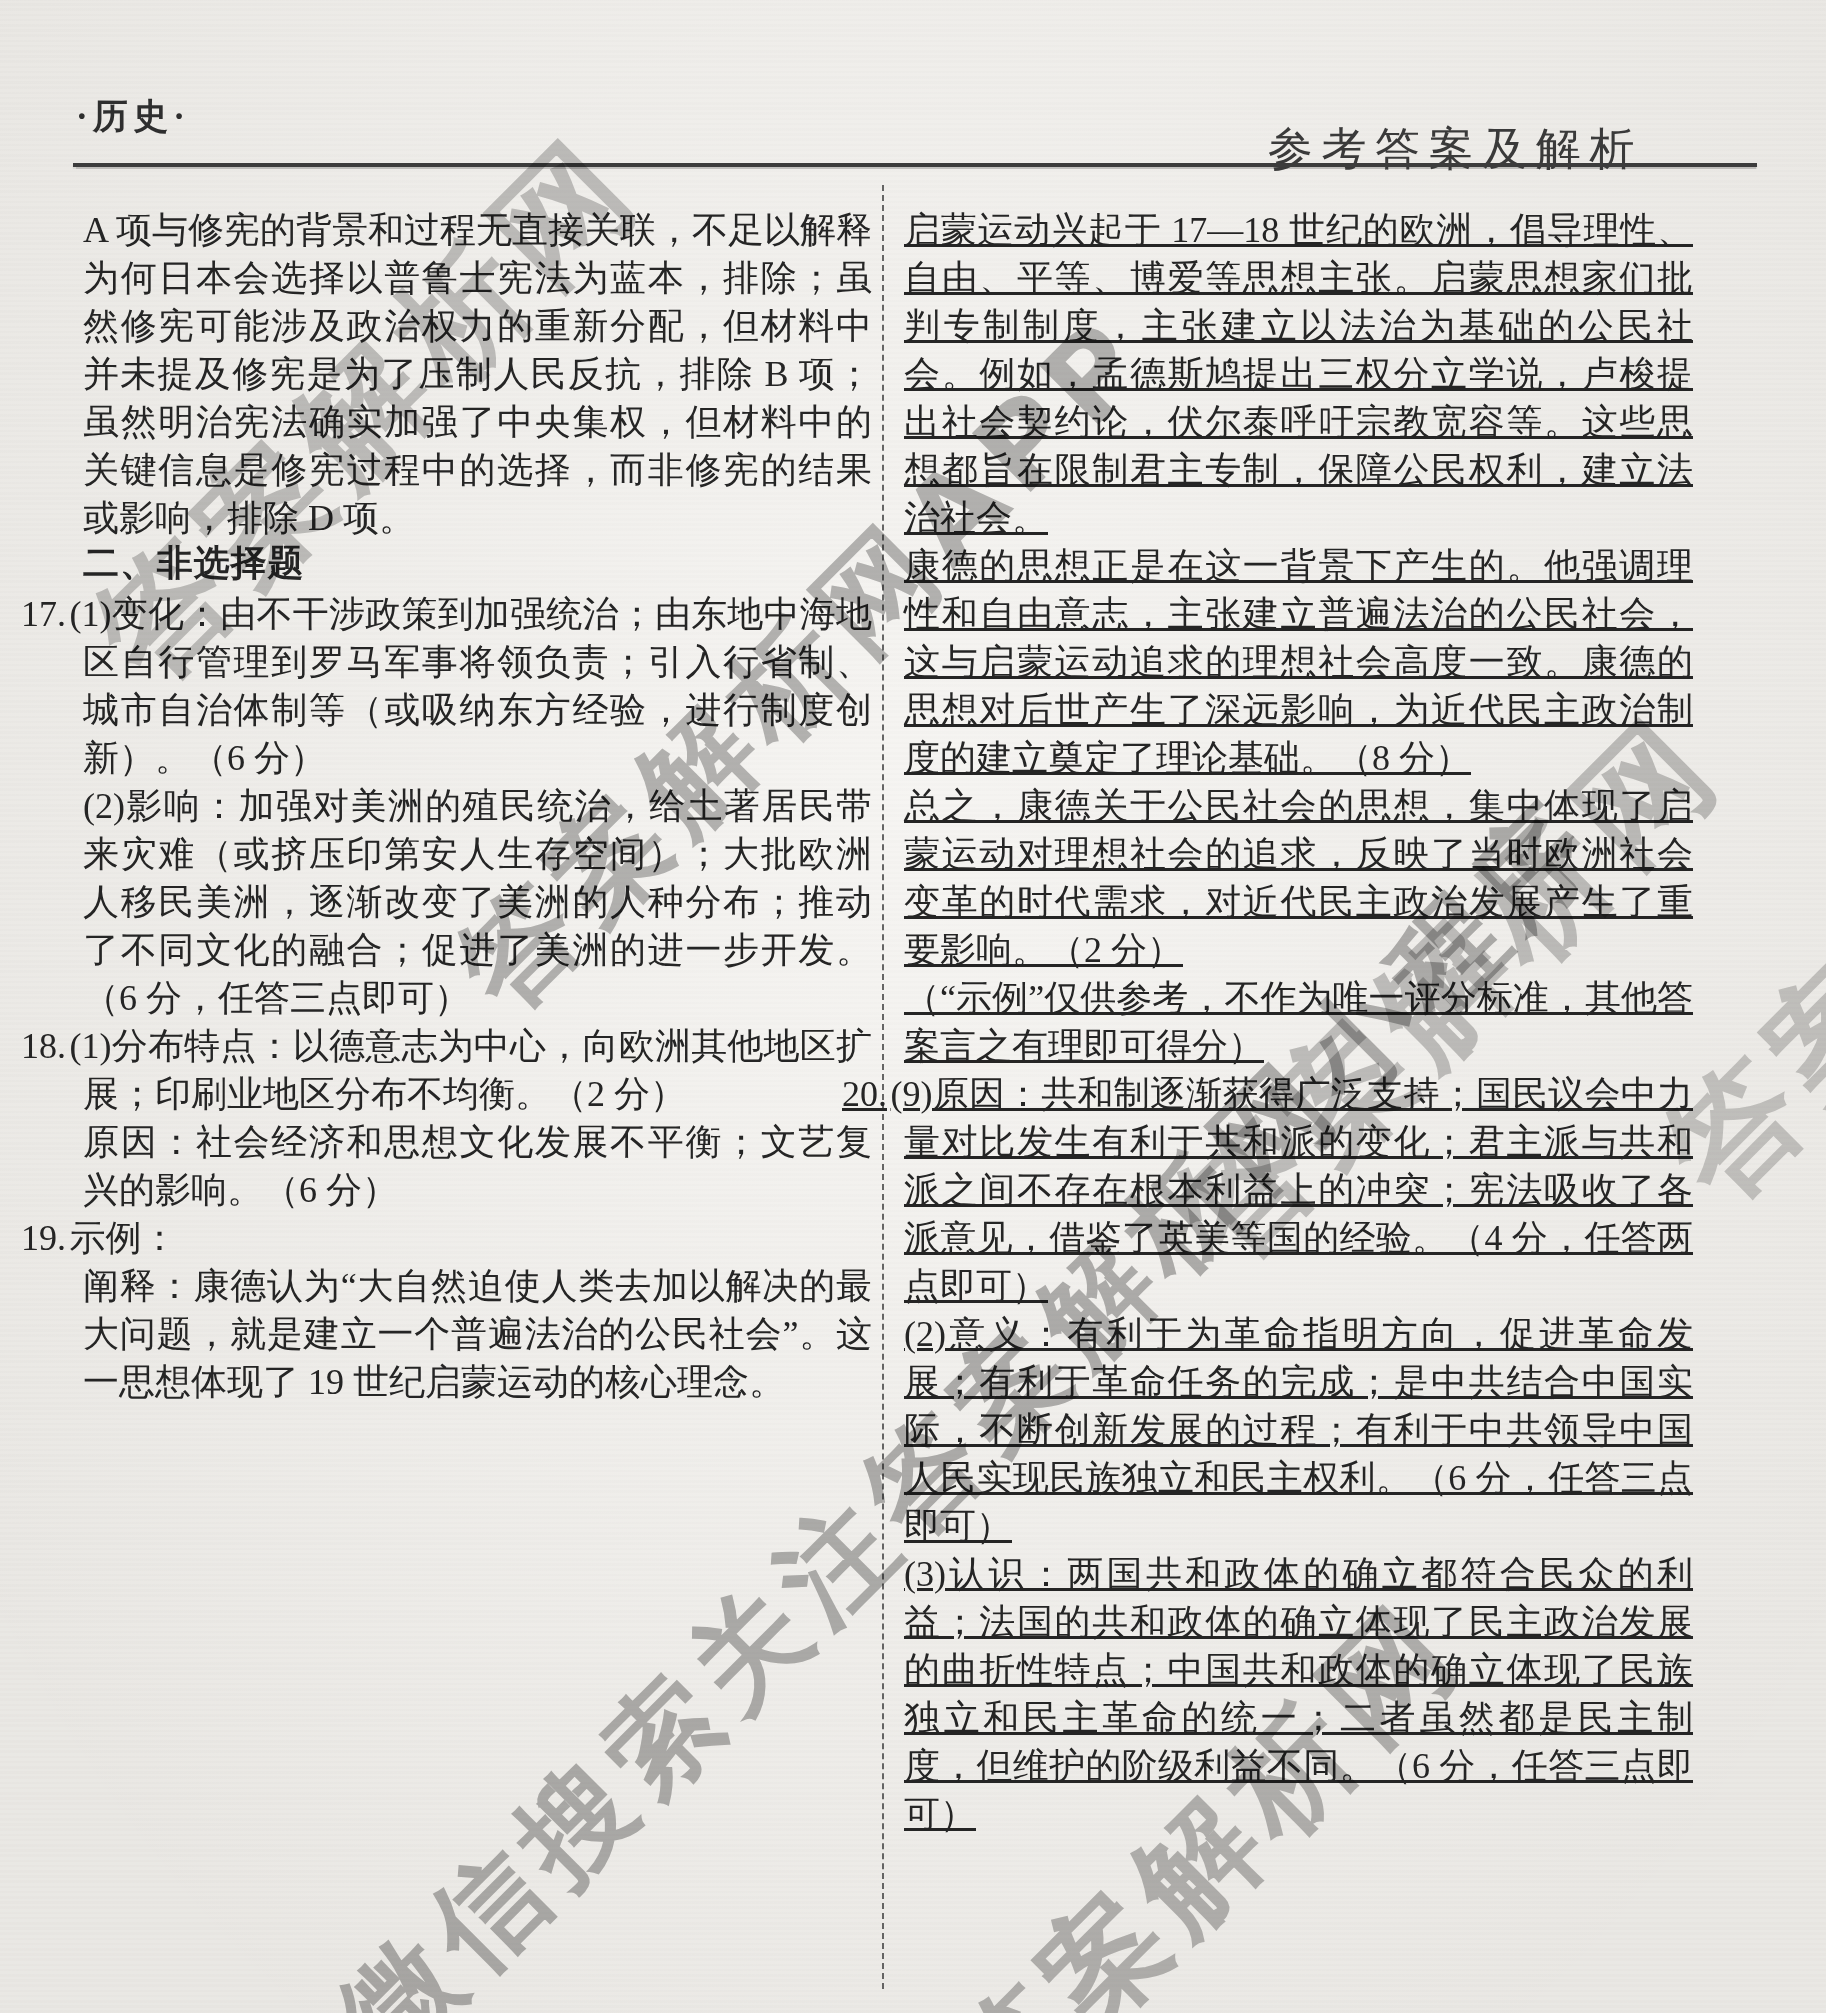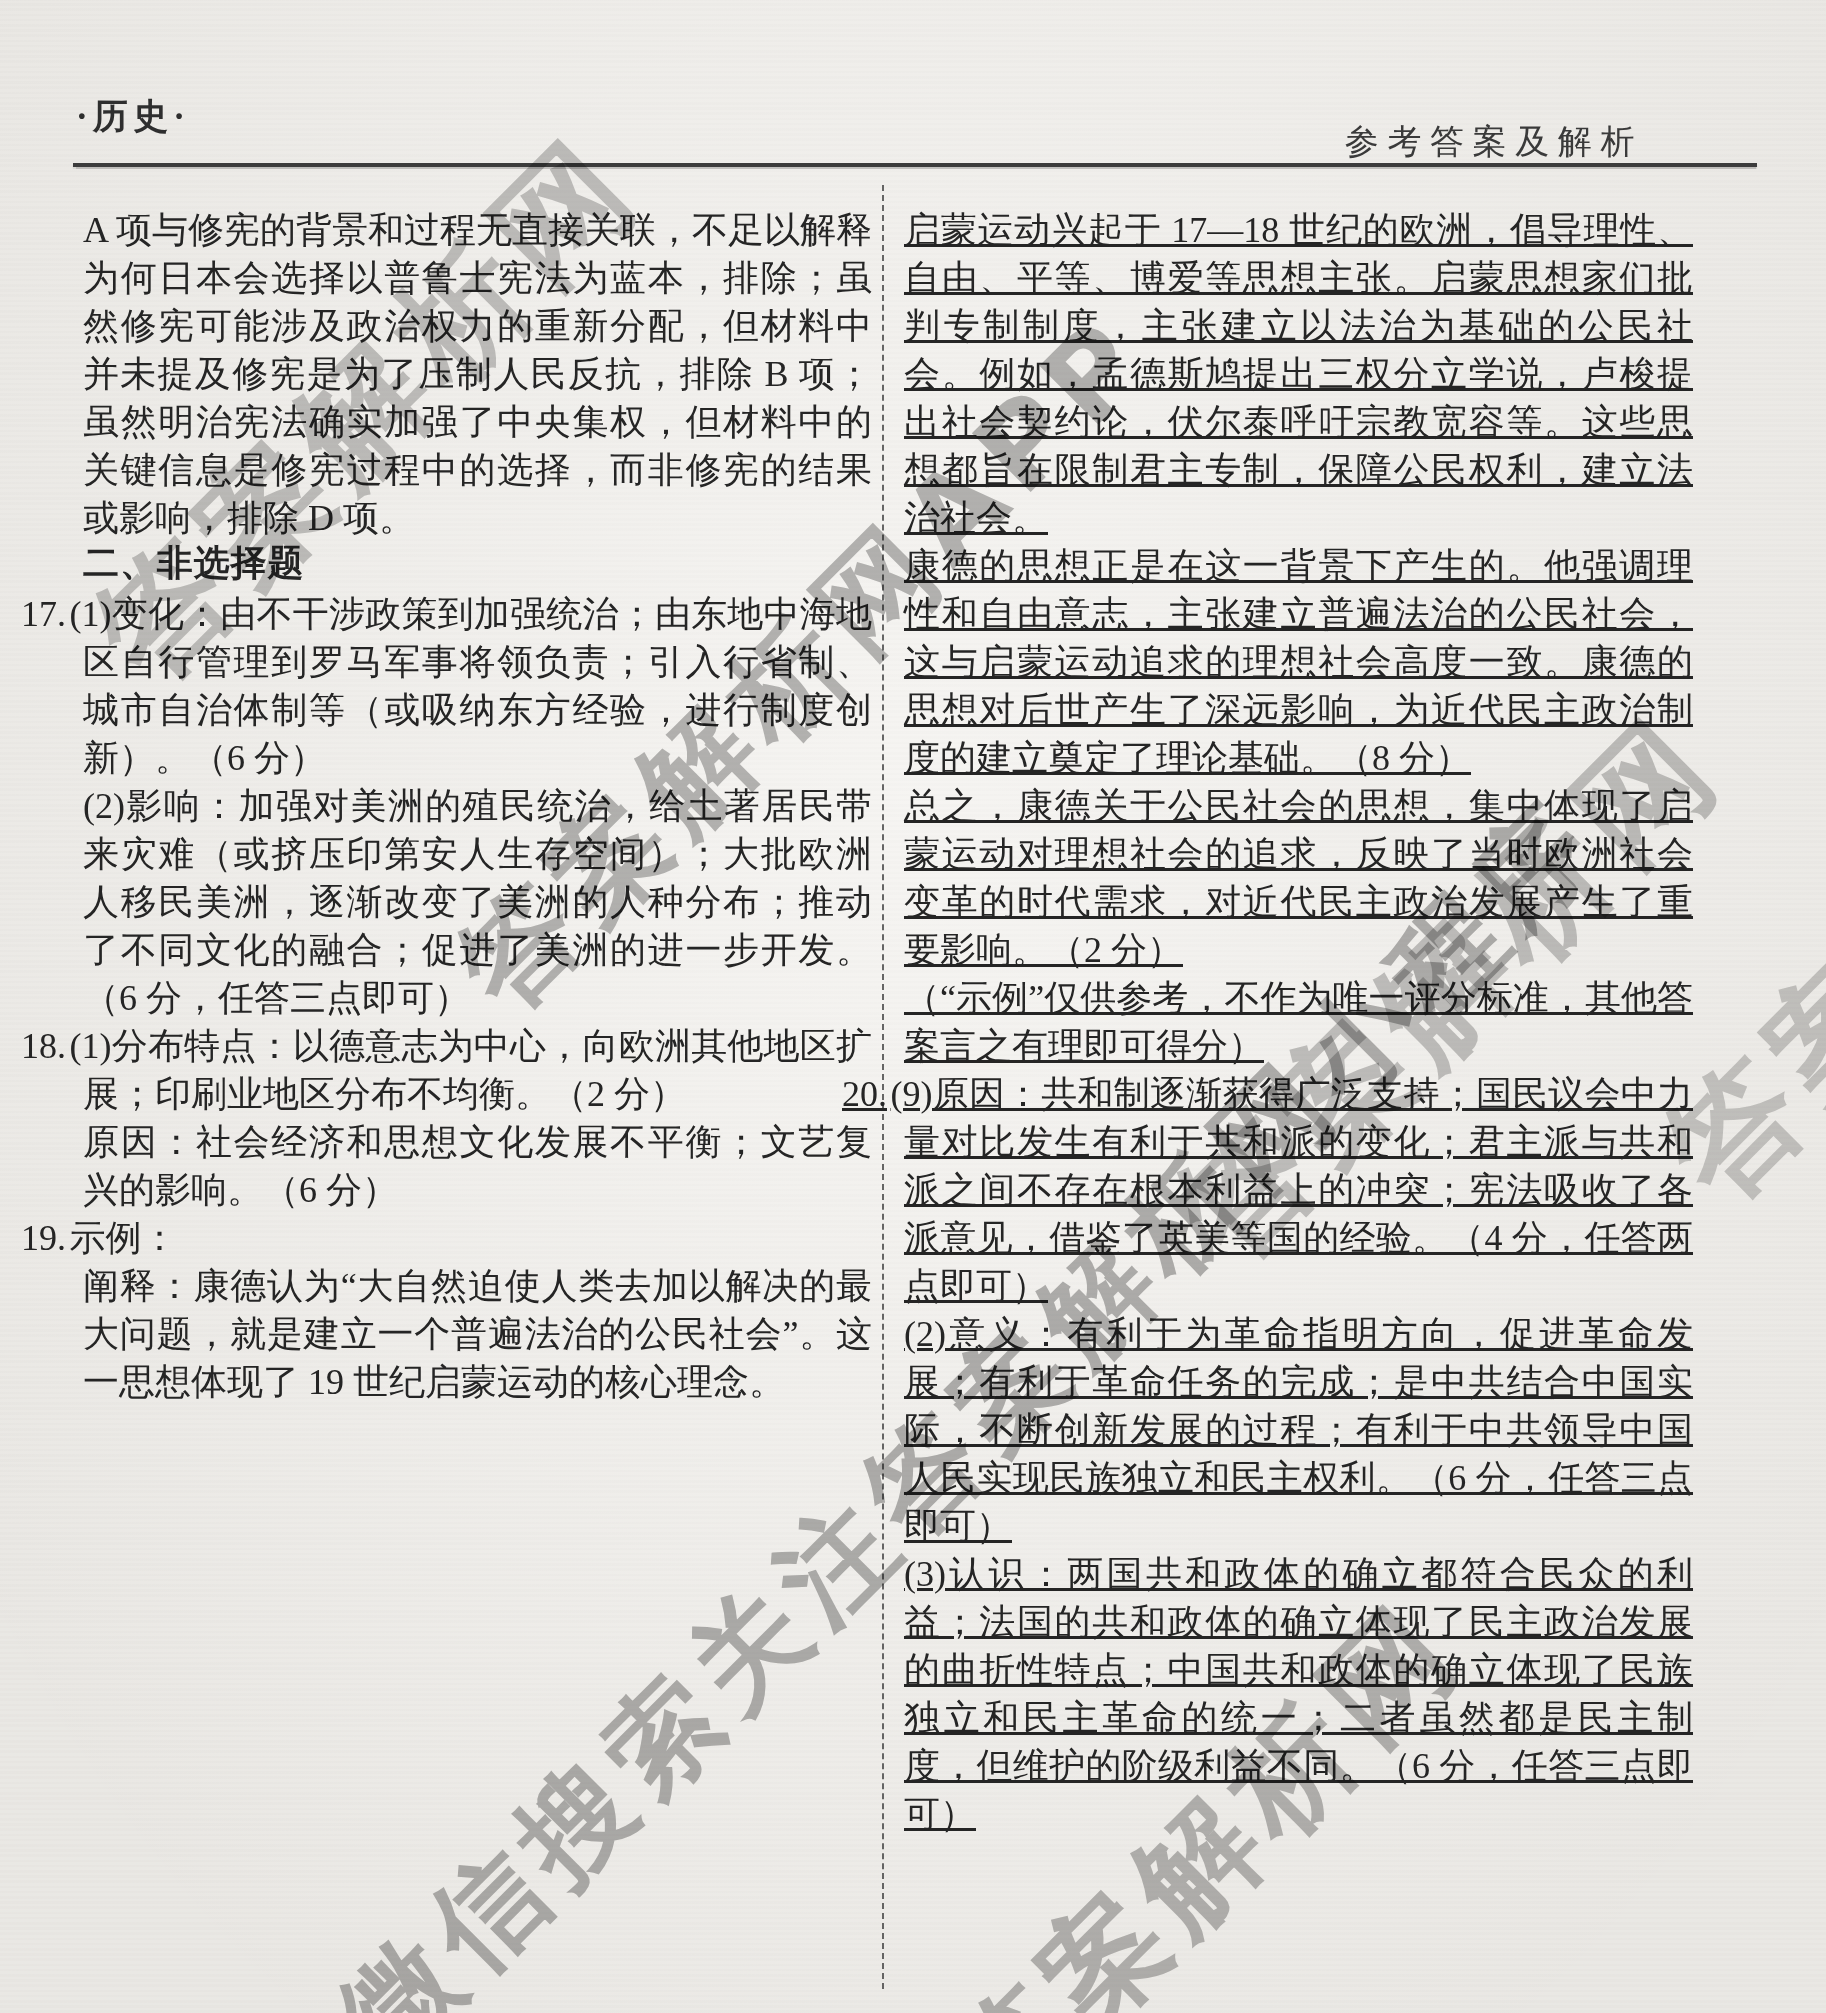--- a/index.html
+++ b/index.html
@@ -15,21 +15,21 @@
       repeating-linear-gradient(0deg, rgba(0,0,0,0.012) 0 2.6px, rgba(255,255,255,0.012) 2.6px 5.2px),
       #f1efeb;
   }
   
   .hdr-left{
     position:absolute;left:76px;top:93px;
     font-size:35px;font-weight:700;letter-spacing:5.2px;color:#2e2e2e;
   }
   .hdr-right{
     position:absolute;right:183px;top:119px;
-    font-size:34px;letter-spacing:8.6px;color:#3a3a3a;
+    font-size:45px;letter-spacing:8.6px;color:#3a3a3a;
   }
   .rule{
     position:absolute;left:73px;top:163px;width:1684px;height:4.3px;
     background:#3c3c3c;box-shadow:0 1.7px 0.9px rgba(60,60,60,.25);
   }
   
   .divider{
     position:absolute;left:882px;top:185px;height:1804px;width:0;
     border-left:2.6px dashed #4d4d4d;opacity:.85;
   }

